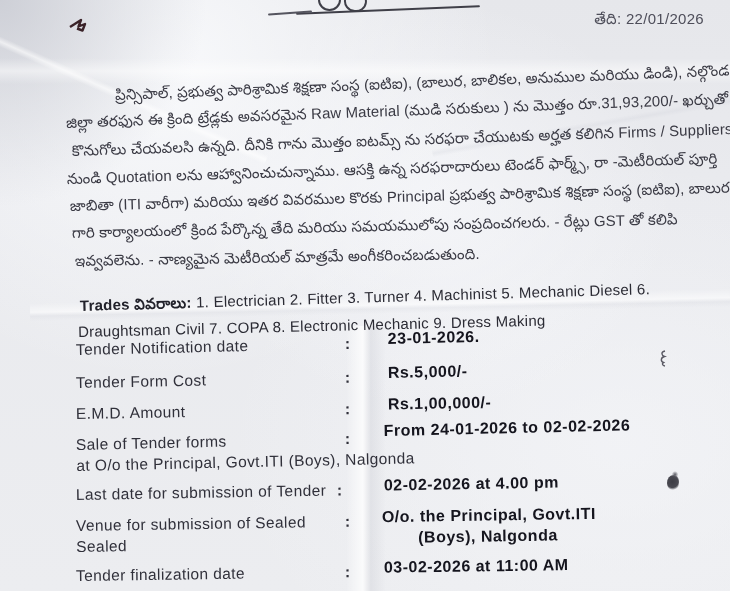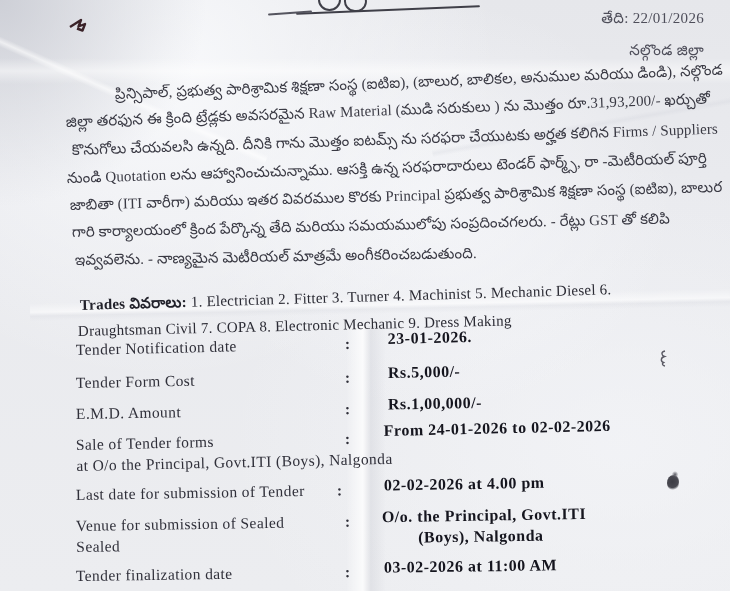--- a/index.html
+++ b/index.html
@@ -1,18 +1,18 @@
 <!DOCTYPE html>
 <html><head>
 <meta charset="utf-8">
 <style>
   html,body{margin:0;padding:0;background:#dfe0e4;}
   .page{
     position:relative;width:730px;height:591px;overflow:hidden;
-    font-family:Liberation Serif, serif;
+    font-family:Liberation Sans, sans-serif;
     background:
       radial-gradient(circle at 0% 0%, rgba(200,202,210,.85), rgba(200,202,210,0) 22%),
       radial-gradient(ellipse at 22% 12%, rgba(250,251,253,.9), rgba(250,251,253,0) 42%),
       radial-gradient(ellipse at 60% 35%, rgba(246,247,250,.8), rgba(246,247,250,0) 38%),
       radial-gradient(ellipse at 85% 75%, rgba(244,245,248,.7), rgba(244,245,248,0) 45%),
       linear-gradient(180deg,#e6e7eb 0%, #e9eaee 30%, #ecedf0 100%);
     color:#3a3a44;
   }
   
   .crease{position:absolute;pointer-events:none;}
@@ -113,21 +113,20 @@
         <path d="M7 1 C2.5 2 3.5 5.5 6.5 6.5 C2.5 7.5 2.5 11.5 5.5 12.5 C3.5 13.5 4.5 15.5 7 16" stroke="#5a5a64" stroke-width="1.4" fill="none"></path>
       </svg>
   </div>
   <div class="blob-mark">
     <span class="b1"></span>
       <span class="b2"></span>
   </div>
 
   <div class="topright">
     <div class="date">తేది: 22/01/2026</div>
-    <div class="district">నల్గొండ జిల్లా</div>
   </div>
 
   <div class="para pl0">ప్రిన్సిపాల్, ప్రభుత్వ పారిశ్రామిక శిక్షణా సంస్థ (ఐటిఐ), (బాలుర, బాలికల, అనుముల మరియు డిండి), నల్గొండ</div>
   <div class="para pl1">జిల్లా తరఫున ఈ క్రింది ట్రేడ్లకు అవసరమైన Raw Material (ముడి సరుకులు ) ను మొత్తం రూ.31,93,200/- ఖర్చుతో</div>
   <div class="para pl2">కొనుగోలు చేయవలసి ఉన్నది. దీనికి గాను మొత్తం ఐటమ్స్ ను సరఫరా చేయుటకు అర్హత కలిగిన Firms / Suppliers</div>
   <div class="para pl3">నుండి Quotation లను ఆహ్వానించుచున్నాము. ఆసక్తి ఉన్న సరఫరాదారులు టెండర్ ఫార్మ్స్, రా -మెటీరియల్ పూర్తి</div>
   <div class="para pl4">జాబితా (ITI వారీగా) మరియు ఇతర వివరముల కొరకు Principal ప్రభుత్వ పారిశ్రామిక శిక్షణా సంస్థ (ఐటిఐ), బాలుర</div>
   <div class="para pl5">గారి కార్యాలయంలో క్రింద పేర్కొన్న తేది మరియు సమయములోపు సంప్రదించగలరు. - రేట్లు GST తో కలిపి</div>
   <div class="para pl6">ఇవ్వవలెను. - నాణ్యమైన మెటీరియల్ మాత్రమే అంగీకరించబడుతుంది.</div>
 

